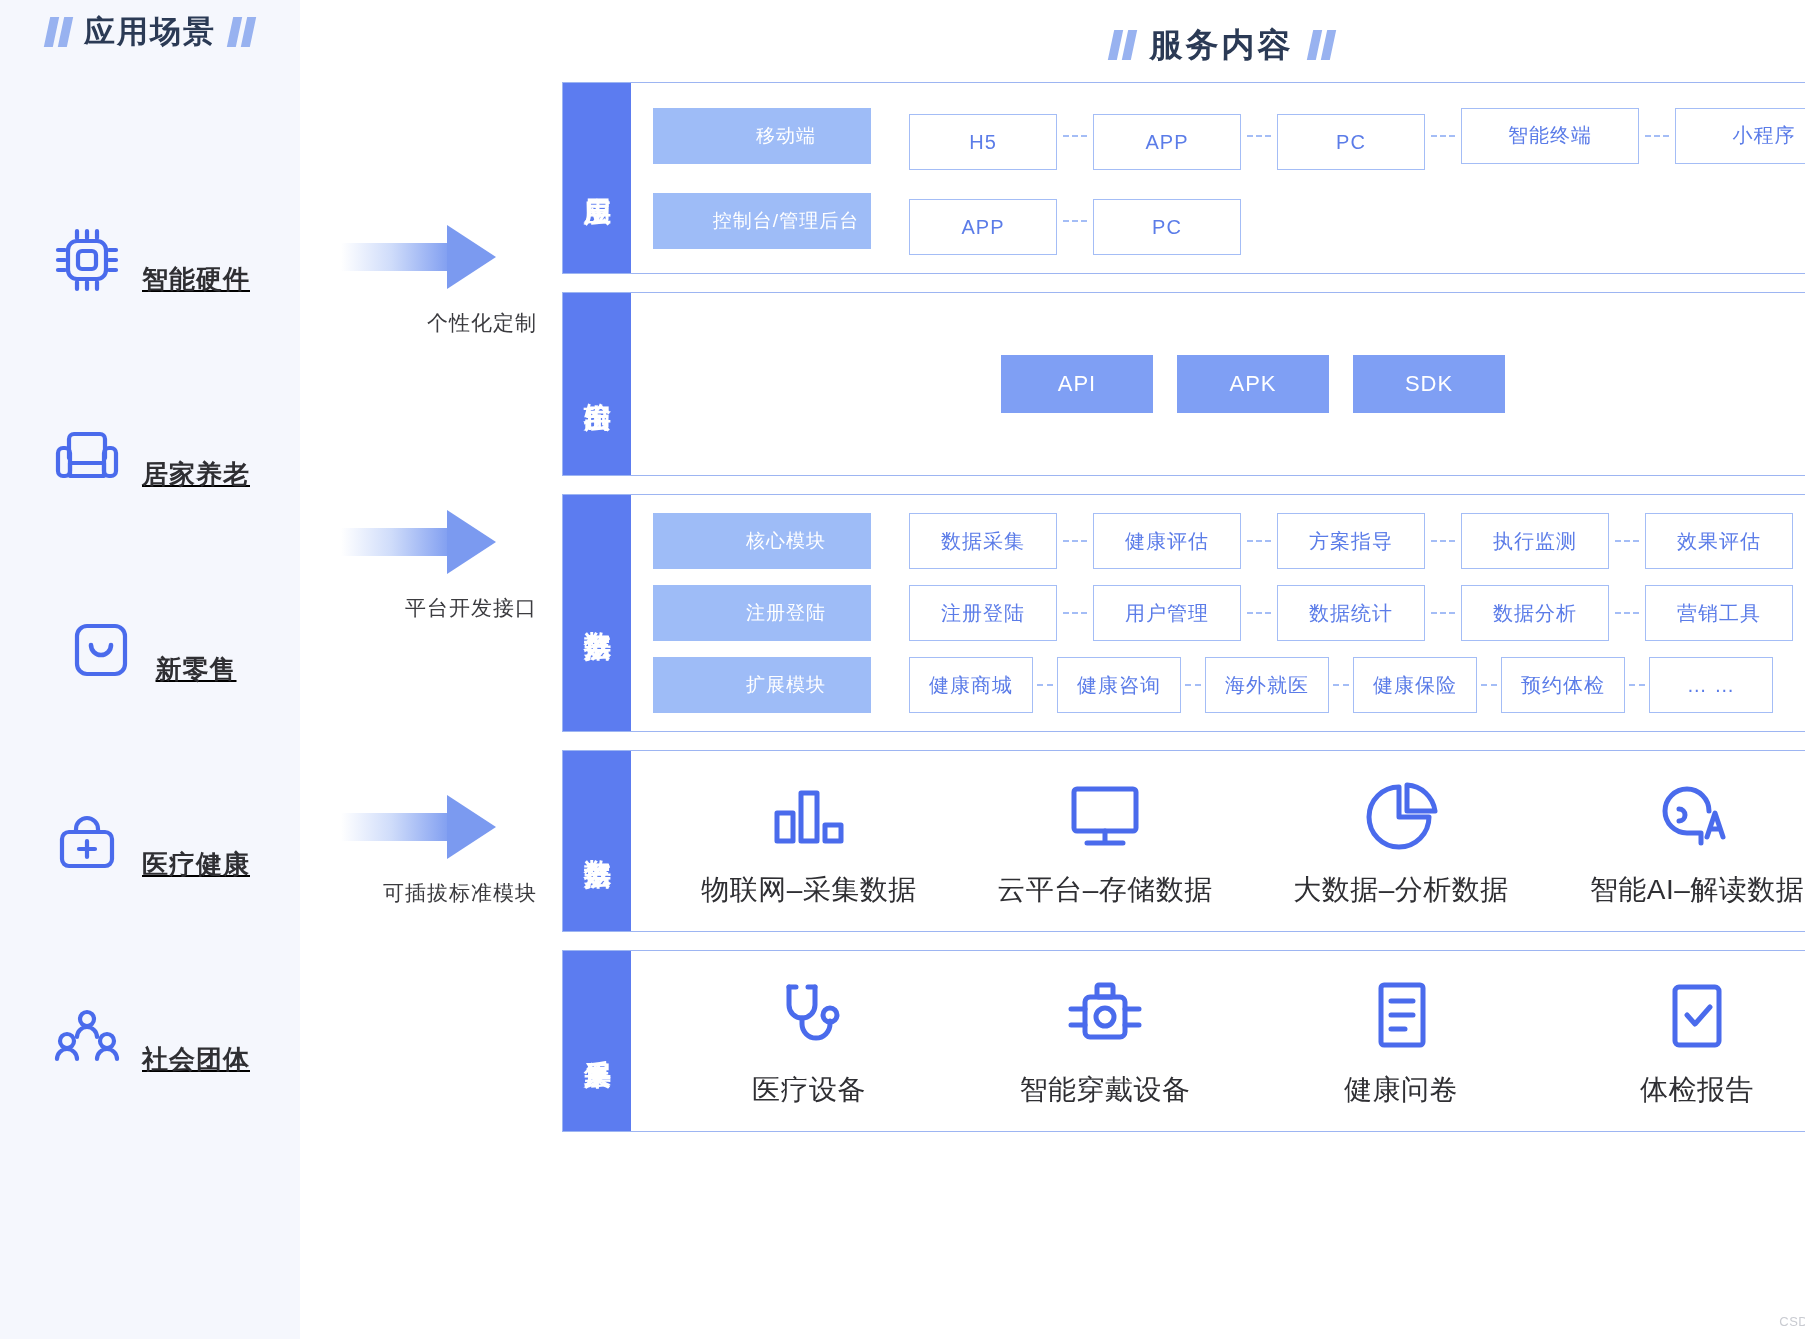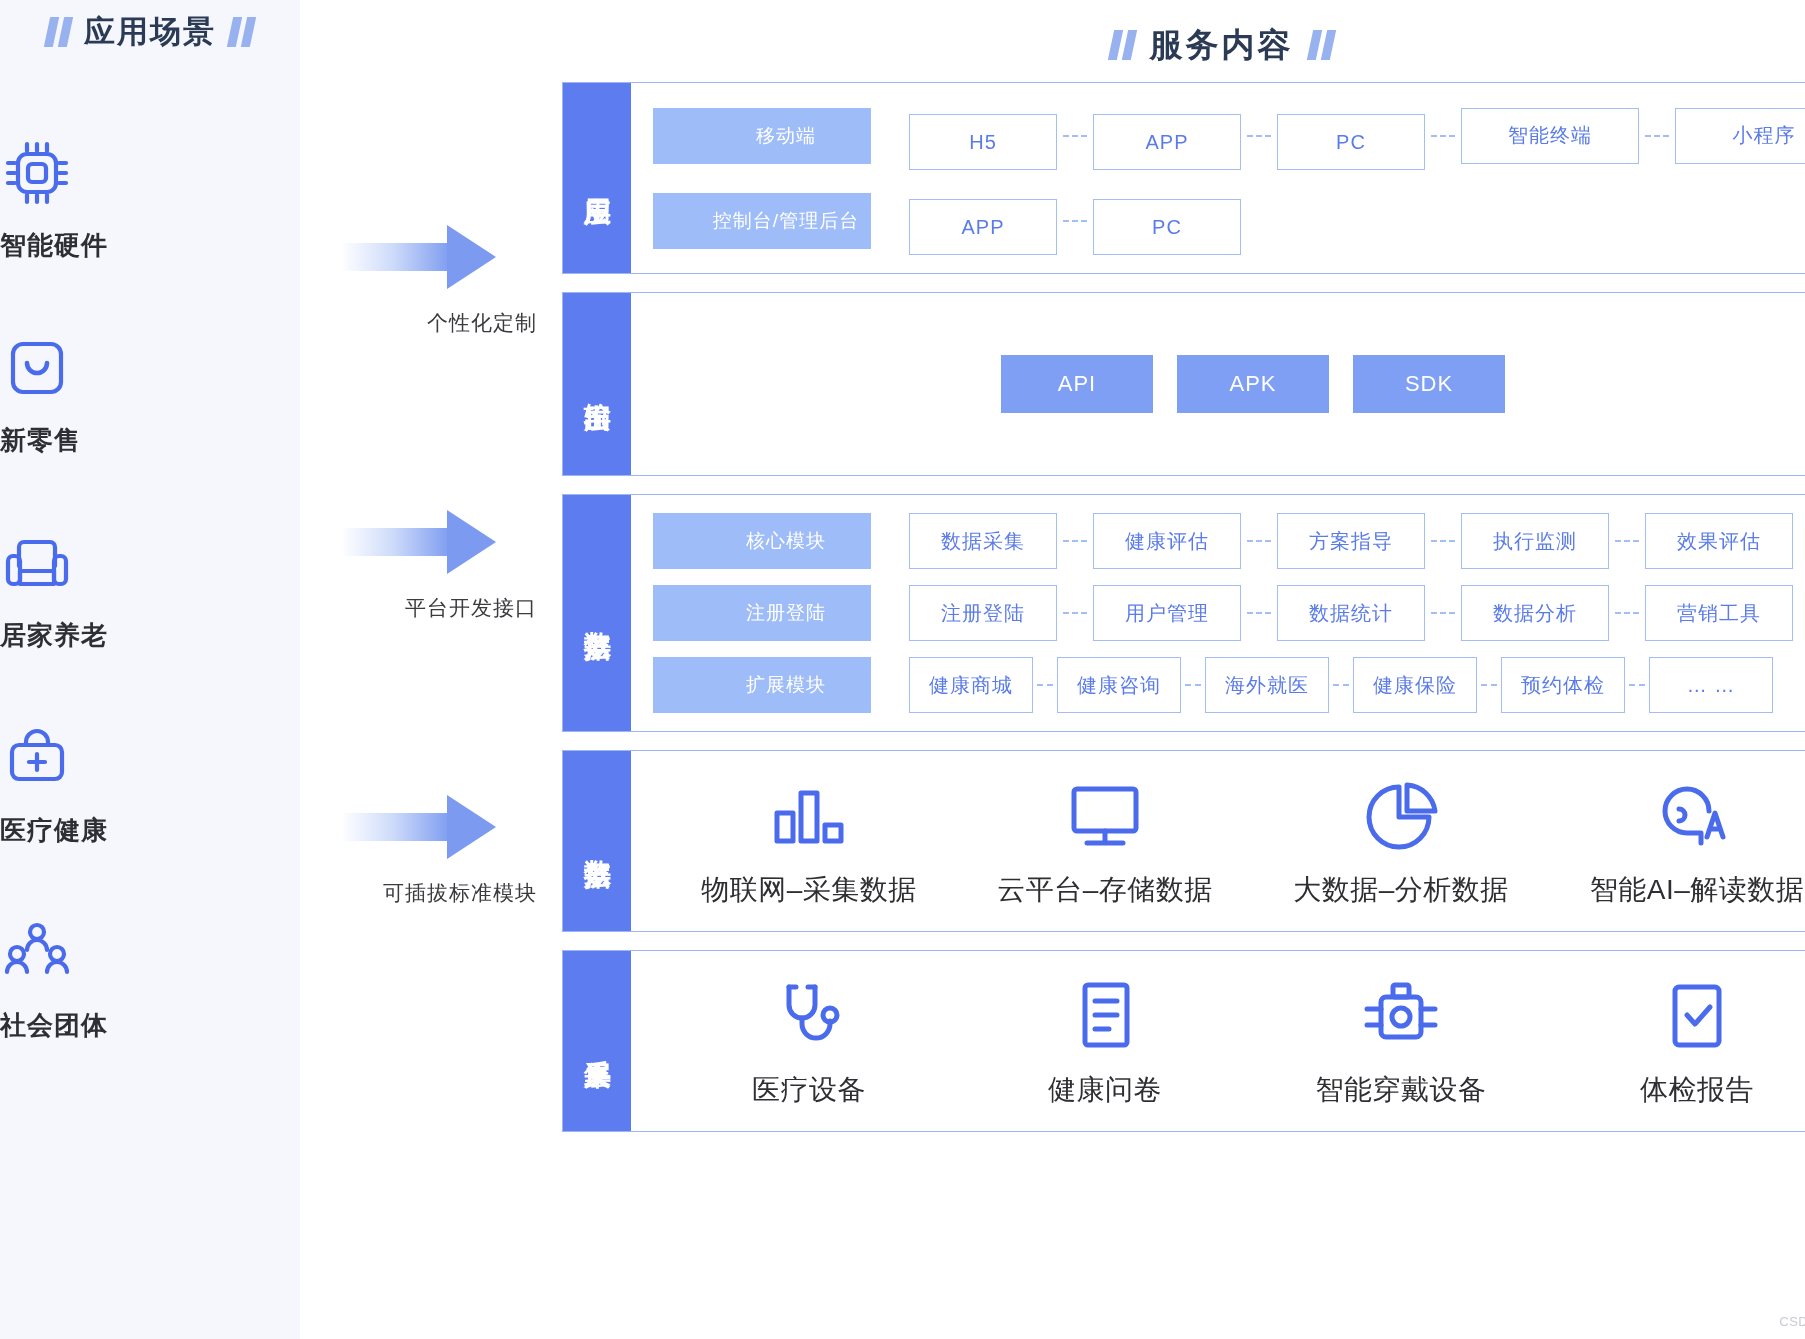--- a/index.html
+++ b/index.html
@@ -29,23 +29,24 @@
     display: block; width: 9px; height: 30px;
     background: #98b2f0; transform: skewX(-12deg);
   }
   .panel-title .ttxt {
     font-size: 31px; font-weight: 700; color: #2b3a55; letter-spacing: 2px;
   }
 
   .scene-list { margin-top: 38px; }
   .scene-item {
     height: 195px;
-    display: flex; flex-direction: column;
-    align-items: flex-start; justify-content: center;
+    display: flex; 
+    align-items: flex-end; justify-content: center;
     gap: 18px;
+    text-decoration: underline;
   }
   .scene-icon { width: 74px; height: 74px; display: block; }
   .scene-label { font-size: 26px; font-weight: 700; color: #2f2f33; letter-spacing: 1px; }
 
   
   .arrow-col {
     width: 237px; flex: 0 0 237px;
     position: relative; height: 1339px;
   }
   .arrow-group { position: absolute; left: 0; width: 237px; text-align: right; }
@@ -196,38 +197,38 @@
             <rect x="18" y="18" width="38" height="38" rx="9"></rect>
             <rect x="28" y="28" width="18" height="18" rx="4"></rect>
             <path d="M27 8v7M37 8v7M47 8v7M27 59v7M37 59v7M47 59v7M8 27h7M8 37h7M8 47h7M59 27h7M59 37h7M59 47h7"></path>
           </svg>
         </span>
         <span class="scene-label">智能硬件</span>
       </div>
 
       <div class="scene-item">
         <span class="scene-icon">
-          <svg viewBox="0 0 74 74" width="74" height="74" fill="none" stroke="#4a6bec" stroke-width="4.2" stroke-linecap="round">
-            <rect x="13" y="13" width="48" height="48" rx="10"></rect>
-            <path d="M27 32a10 10 0 0 0 20 0" stroke-width="4.6"></path>
-          </svg>
-        </span>
-        <span class="scene-label">新零售</span>
-      </div>
-
-      <div class="scene-item">
-        <span class="scene-icon">
           <svg viewBox="0 0 74 74" width="74" height="74" fill="none" stroke="#4a6bec" stroke-width="4.2" stroke-linejoin="round" stroke-linecap="round">
             <path d="M19 40V21a5 5 0 0 1 5-5h26a5 5 0 0 1 5 5v19"></path>
             <rect x="8" y="30" width="12" height="28" rx="5"></rect>
             <rect x="54" y="30" width="12" height="28" rx="5"></rect>
             <path d="M20 45h34v13H20z"></path>
           </svg>
         </span>
         <span class="scene-label">居家养老</span>
+      </div>
+
+      <div class="scene-item">
+        <span class="scene-icon">
+          <svg viewBox="0 0 74 74" width="74" height="74" fill="none" stroke="#4a6bec" stroke-width="4.2" stroke-linecap="round">
+            <rect x="13" y="13" width="48" height="48" rx="10"></rect>
+            <path d="M27 32a10 10 0 0 0 20 0" stroke-width="4.6"></path>
+          </svg>
+        </span>
+        <span class="scene-label">新零售</span>
       </div>
 
       <div class="scene-item">
         <span class="scene-icon">
           <svg viewBox="0 0 74 74" width="74" height="74" fill="none" stroke="#4a6bec" stroke-width="4.2" stroke-linecap="round">
             <path d="M26 24v-3a11 11 0 0 1 22 0v3"></path>
             <rect x="12" y="24" width="50" height="34" rx="7"></rect>
             <path d="M37 33v16M29 41h16"></path>
           </svg>
         </span>
@@ -445,42 +446,42 @@
                   <path d="M33 37v6a14 14 0 0 0 28 0v-3"></path>
                   <circle cx="61" cy="34" r="7"></circle>
                 </svg>
               </span>
               <span class="icon-caption">医疗设备</span>
             </div>
 
             <div class="icon-cell">
               <span>
                 <svg viewBox="0 0 80 70" width="80" height="70" fill="none" stroke="#4a6bec" stroke-width="5" stroke-linecap="round" stroke-linejoin="round">
-                  <rect x="20" y="4" width="42" height="60" rx="3"></rect>
-                  <path d="M30 20h22M30 34h22M30 48h14"></path>
-                </svg>
-              </span>
-              <span class="icon-caption">健康问卷</span>
-            </div>
-
-            <div class="icon-cell">
-              <span>
-                <svg viewBox="0 0 80 70" width="80" height="70" fill="none" stroke="#4a6bec" stroke-width="5" stroke-linecap="round" stroke-linejoin="round">
                   <rect x="20" y="16" width="40" height="40" rx="5"></rect>
                   <rect x="32" y="4" width="16" height="12" rx="2"></rect>
                   <circle cx="40" cy="36" r="9"></circle>
                   <path d="M6 28h14M60 28h14M6 44h14M60 44h14"></path>
                 </svg>
               </span>
               <span class="icon-caption">智能穿戴设备</span>
             </div>
 
             <div class="icon-cell">
               <span>
                 <svg viewBox="0 0 80 70" width="80" height="70" fill="none" stroke="#4a6bec" stroke-width="5" stroke-linecap="round" stroke-linejoin="round">
+                  <rect x="20" y="4" width="42" height="60" rx="3"></rect>
+                  <path d="M30 20h22M30 34h22M30 48h14"></path>
+                </svg>
+              </span>
+              <span class="icon-caption">健康问卷</span>
+            </div>
+
+            <div class="icon-cell">
+              <span>
+                <svg viewBox="0 0 80 70" width="80" height="70" fill="none" stroke="#4a6bec" stroke-width="5" stroke-linecap="round" stroke-linejoin="round">
                   <rect x="18" y="6" width="44" height="58" rx="4"></rect>
                   <path d="M30 34l8 9 15-17"></path>
                 </svg>
               </span>
               <span class="icon-caption">体检报告</span>
             </div>
 
           </div>
         </div>
       </div>

